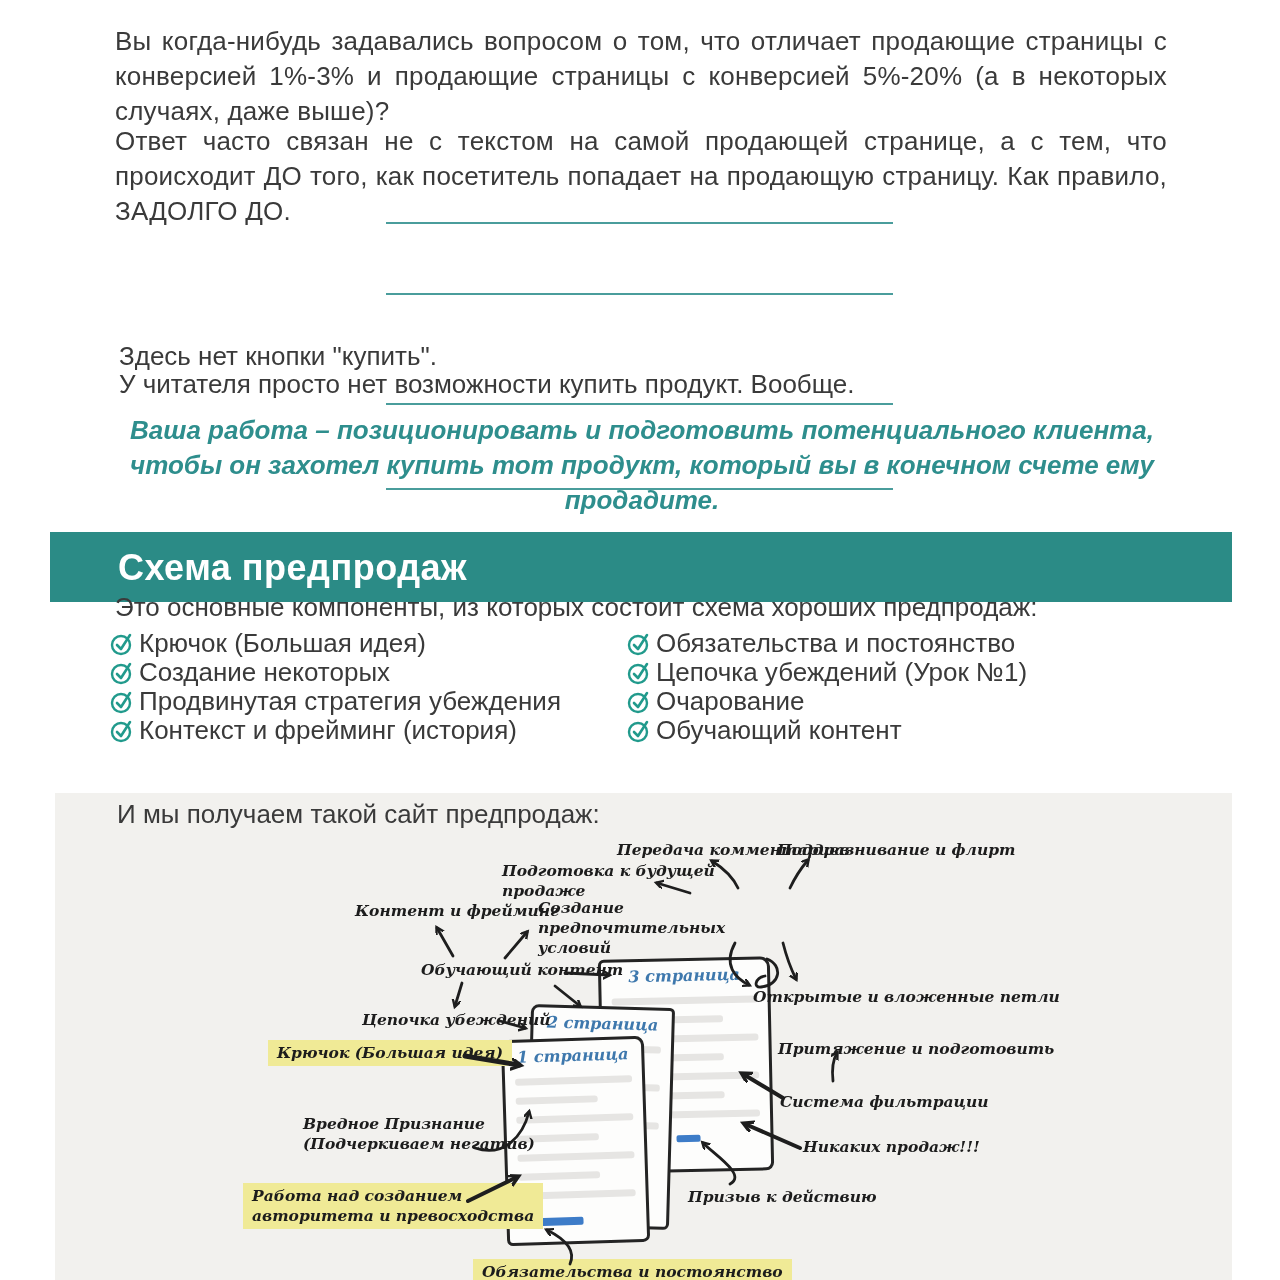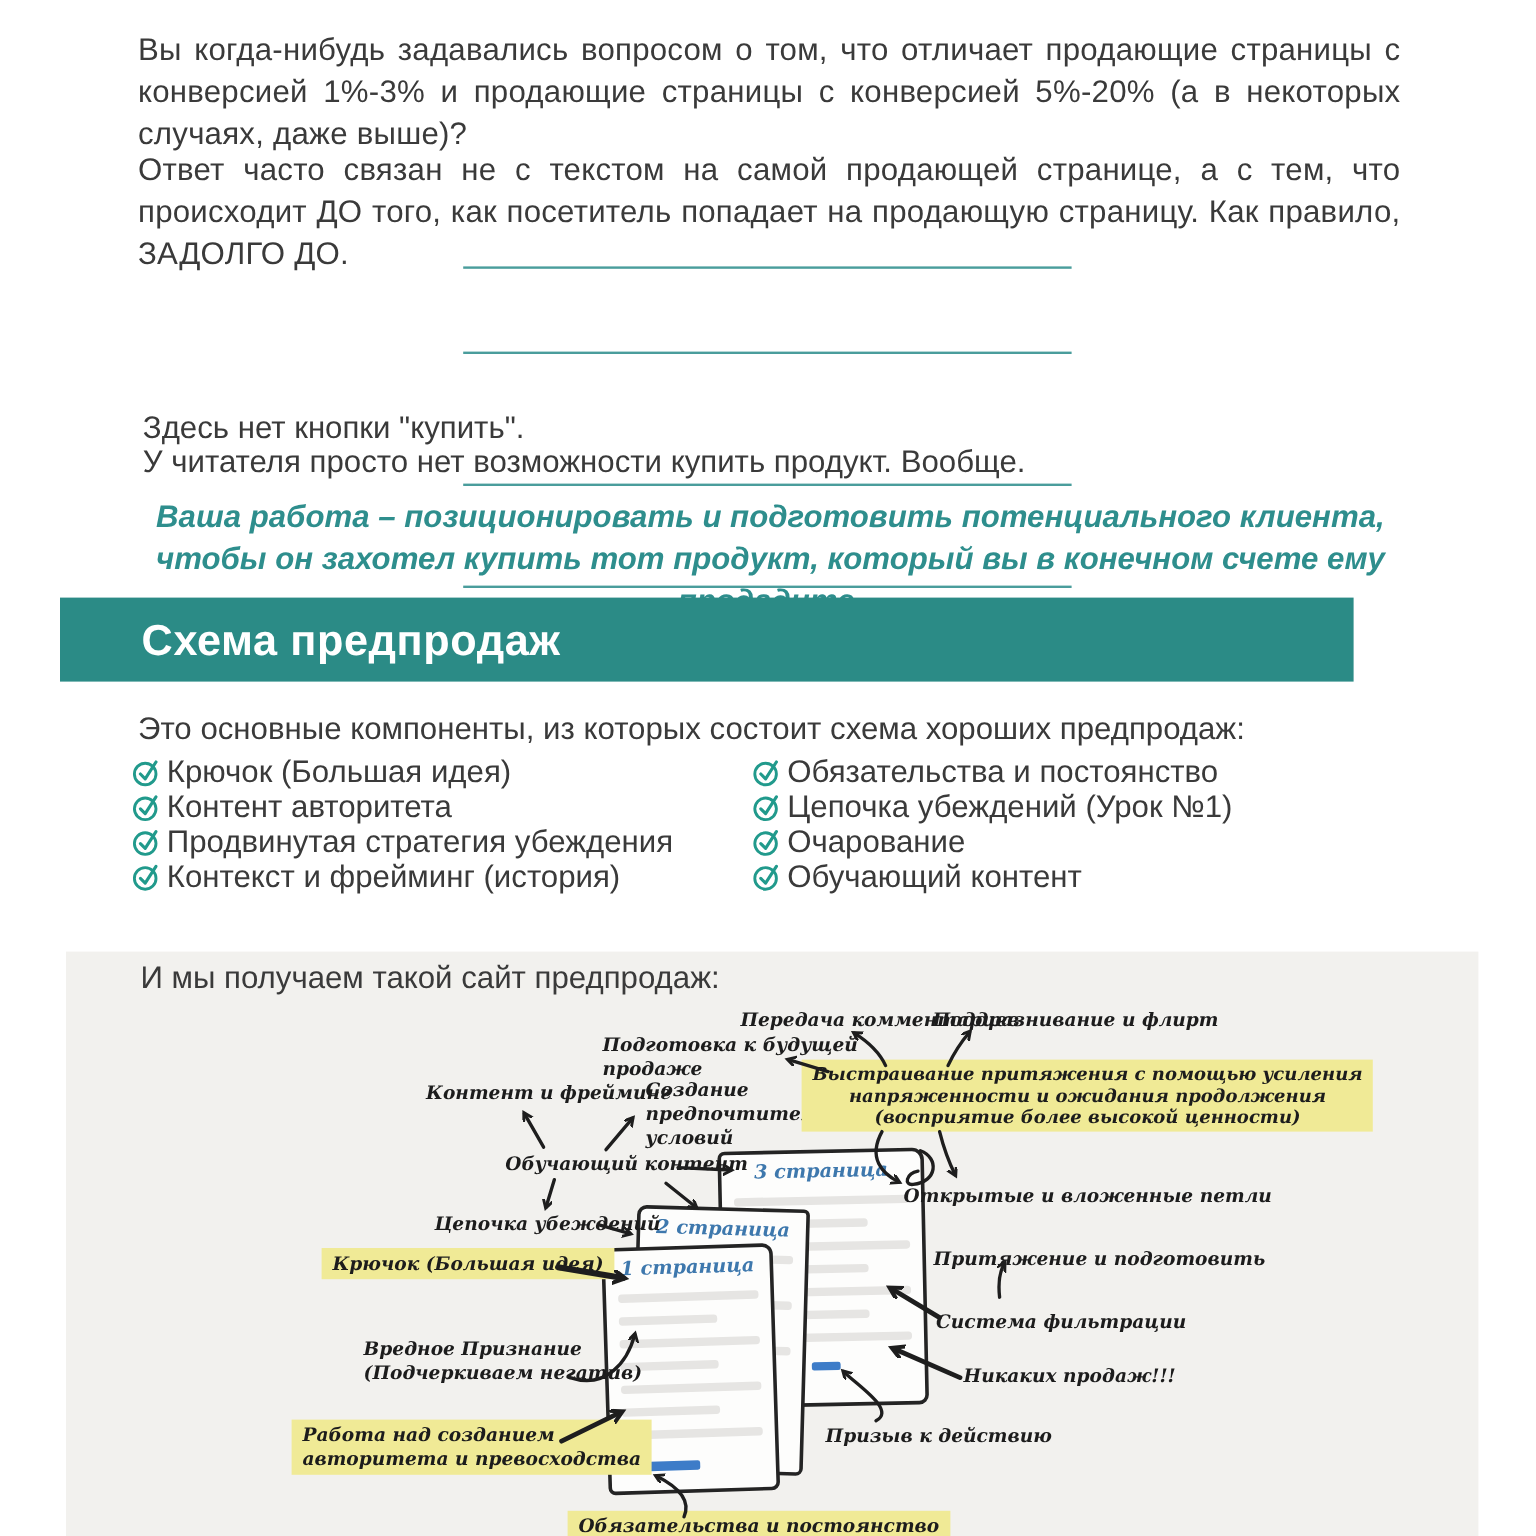--- a/index.html
+++ b/index.html
@@ -16,21 +16,21 @@
     border-top:2px solid #4a9d9c; }
   .hr1 { top:222px; } .hr2 { top:293px; } .hr3 { top:403px; } .hr4 { top:488px; }
 
   .quote { position:absolute; left:120px; width:1044px; text-align:center;
     color:#2e8e8d; font-style:italic; font-weight:bold; font-size:26px; line-height:35px; }
   .q1 { top:229px; } .q2 { top:413px; }
 
   .statement { position:absolute; left:119px; font-size:26px; }
   .s1 { top:307px; } .s2 { top:341px; } .s3 { top:369px; }
 
-  .banner { position:absolute; left:50px; top:498px; width:1078px; height:70px;
+  .banner { position:absolute; left:50px; top:532px; width:1182px; height:70px;
     background:#2b8b86; }
   .banner-title { padding:15px 0 0 68px; color:#ffffff; font-size:36px;
     font-weight:bold; letter-spacing:0.5px; }
 
   .components-intro { position:absolute; left:115px; top:592px; font-size:26px; }
 
   .check-row { position:absolute; display:flex; align-items:center; gap:5px;
     font-size:26px; white-space:nowrap; }
   .c1a { left:110px; top:628px; } .c1b { left:110px; top:657px; }
   .c1c { left:110px; top:686px; } .c1d { left:110px; top:715px; }
@@ -94,21 +94,21 @@
         <circle cx="11" cy="13" r="9" fill="none" stroke="#219a8c" stroke-width="2.4"></circle>
         <path d="M7 13 L11 17 L20 3" fill="none" stroke="#219a8c" stroke-width="2.6" stroke-linecap="round" stroke-linejoin="round"></path>
       </svg>
     <span>Крючок (Большая идея)</span>
   </div>
   <div class="check-row c1b">
     <svg class="check-icon" viewBox="0 0 24 24">
         <circle cx="11" cy="13" r="9" fill="none" stroke="#219a8c" stroke-width="2.4"></circle>
         <path d="M7 13 L11 17 L20 3" fill="none" stroke="#219a8c" stroke-width="2.6" stroke-linecap="round" stroke-linejoin="round"></path>
       </svg>
-    <span>Контент авторитета</span>
+    <span>Создание некоторых</span>
   </div>
   <div class="check-row c1c">
     <svg class="check-icon" viewBox="0 0 24 24">
         <circle cx="11" cy="13" r="9" fill="none" stroke="#219a8c" stroke-width="2.4"></circle>
         <path d="M7 13 L11 17 L20 3" fill="none" stroke="#219a8c" stroke-width="2.6" stroke-linecap="round" stroke-linejoin="round"></path>
       </svg>
     <span>Продвинутая стратегия убеждения</span>
   </div>
   <div class="check-row c1d">
     <svg class="check-icon" viewBox="0 0 24 24">
@@ -192,23 +192,20 @@
     <div class="hand" style="left:248px; top:321px;">Вредное Признание
 (Подчеркиваем негатив)</div>
     <div class="hand hl" style="left:188px; top:390px;">Работа над созданием
 авторитета и превосходства</div>
     <div class="hand hl" style="left:418px; top:466px;">Обязательства и постоянство</div>
     <div class="hand" style="left:633px; top:394px;">Призыв к действию</div>
     <div class="hand" style="left:748px; top:344px;">Никаких продаж!!!</div>
     <div class="hand" style="left:725px; top:299px;">Система фильтрации</div>
     <div class="hand" style="left:723px; top:246px;">Притяжение и подготовить</div>
     <div class="hand" style="left:698px; top:194px;">Открытые и вложенные петли</div>
-    <div class="hand hl tc" style="left:613px; top:90px; font-size:15px; line-height:18px;">Выстраивание притяжения с помощью усиления
-напряженности и ожидания продолжения
-(восприятие более высокой ценности)</div>
     <div class="hand" style="left:562px; top:47px;">Передача комментариев</div>
     <div class="hand" style="left:722px; top:47px;">Поддразнивание и флирт</div>
 
     <svg class="arrows" width="1177" height="515" viewBox="0 0 1177 515">
       <defs>
         <marker id="ah" markerWidth="10" markerHeight="10" refX="6" refY="4" orient="auto" markerUnits="userSpaceOnUse">
           <path d="M0,0 L7,4 L0,8" fill="none" stroke="#1e1e1e" stroke-width="2.4" stroke-linecap="round"></path>
         </marker>
         <marker id="ahb" markerWidth="14" markerHeight="14" refX="8" refY="5.5" orient="auto" markerUnits="userSpaceOnUse">
           <path d="M0,0 L10,5.5 L0,11" fill="none" stroke="#1e1e1e" stroke-width="3.4" stroke-linecap="round"></path>

